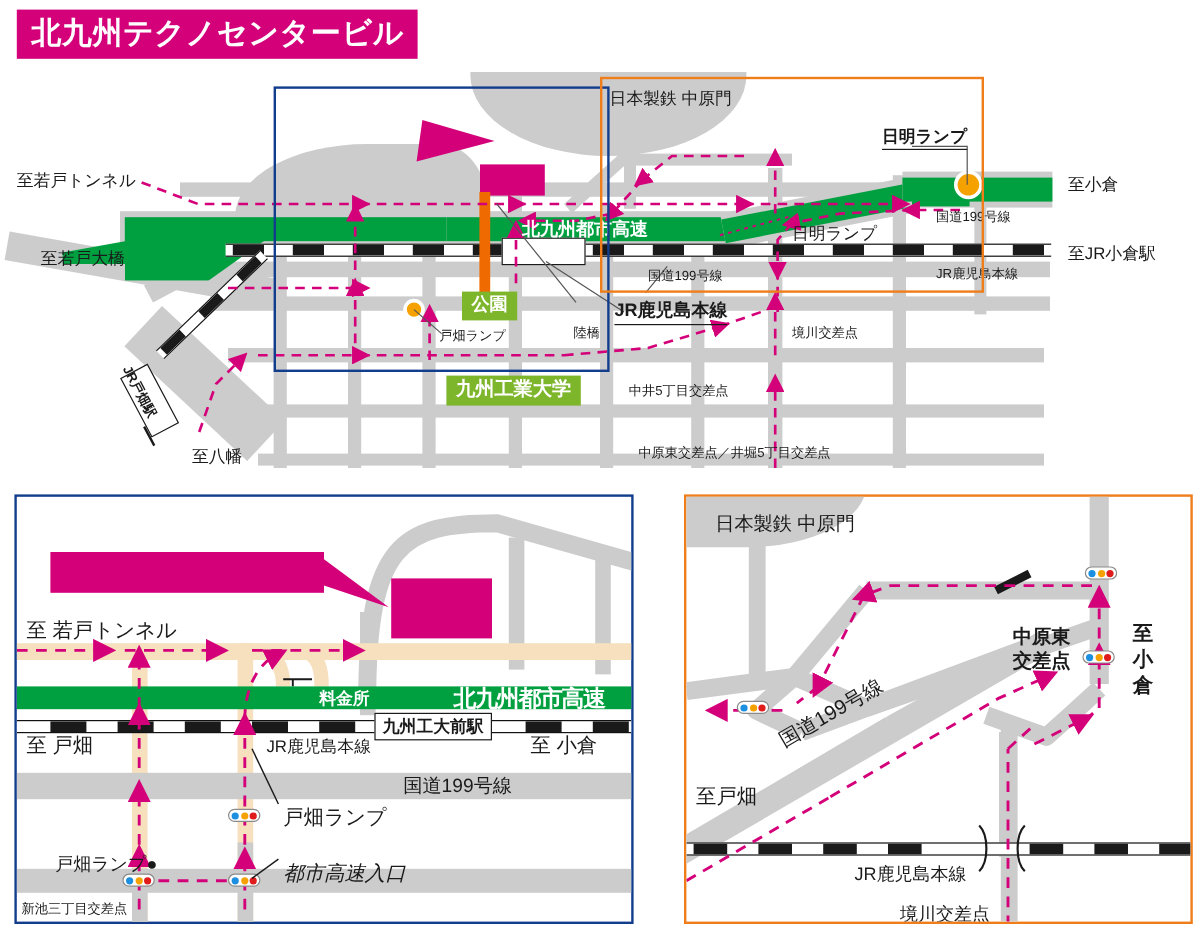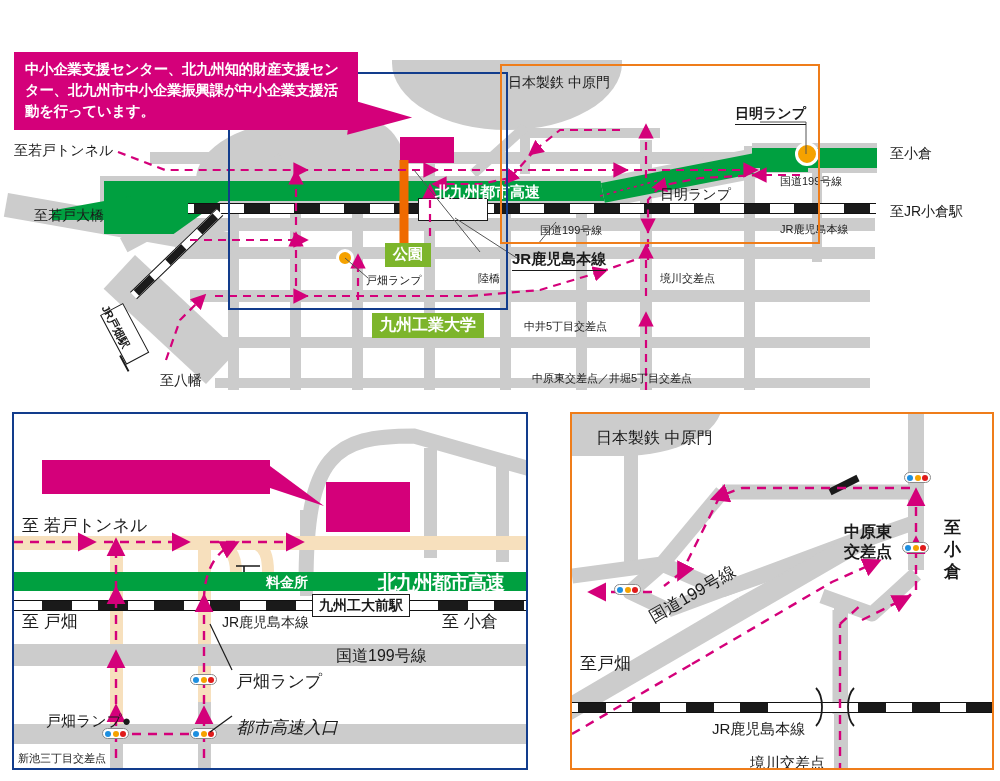--- a/index.html
+++ b/index.html
@@ -262,31 +262,31 @@
 
     <div class="lbl md" style="left:660px;top:186px;">日明ランプ</div>
     <div class="lbl sm" style="left:540px;top:224px;">国道199号線</div>
     <div class="lbl md b" style="left:512px;top:250px;border-bottom:1.5px solid #1a1a1a;padding-bottom:2px;font-size:15px;">JR鹿児島本線</div>
     <div class="lbl sm" style="left:660px;top:272px;">境川交差点</div>
 
     <div class="lbl sm" style="left:366px;top:274px;">戸畑ランプ</div>
     <div class="greenbox" style="left:385px;top:243px;font-size:15px;">公園</div>
     <div class="lbl sm" style="left:478px;top:272px;">陸橋</div>
 
-    <div class="greenbox" style="left:372px;top:313px;font-size:16px;">九州工業大学</div>
+    <div class="greenbox" style="left:372px;top:313px;font-size:16px;font-family:Liberation Mono, monospace;">九州工業大学</div>
     <div class="lbl sm" style="left:524px;top:320px;">中井5丁目交差点</div>
     <div class="lbl sm" style="left:532px;top:372px;">中原東交差点／井堀5丁目交差点</div>
 
     <div class="frame-blue" style="left:228px;top:72px;width:280px;height:238px;"></div>
     <div class="frame-orange" style="left:500px;top:64px;width:320px;height:180px;"></div>
   </div>
 
   <div class="callout-tail"></div>
-  <div class="subtitle-box">
-    <div class="s">中小企業支援センター、北九州知的財産支援センター、北九州市中小企業振興課が中小企業支援活動を行っています。</div>
+  <div class="title-banner">
+    <div class="t">北九州テクノセンタービル</div>
   </div>
 
   <div class="inset" style="left:12px;top:412px;width:516px;height:358px;border:2.5px solid #123c8c;">
 
     <svg class="ov" width="516" height="358">
       <path d="M292,170 C292,40 320,22 400,22 L520,56" fill="none" stroke="#cccccc" stroke-width="15"></path>
       <rect x="286" y="96" width="13" height="86" fill="#cccccc"></rect>
       <rect x="410" y="34" width="13" height="110" fill="#cccccc"></rect>
       <rect x="482" y="52" width="13" height="96" fill="#cccccc"></rect>
     </svg>

